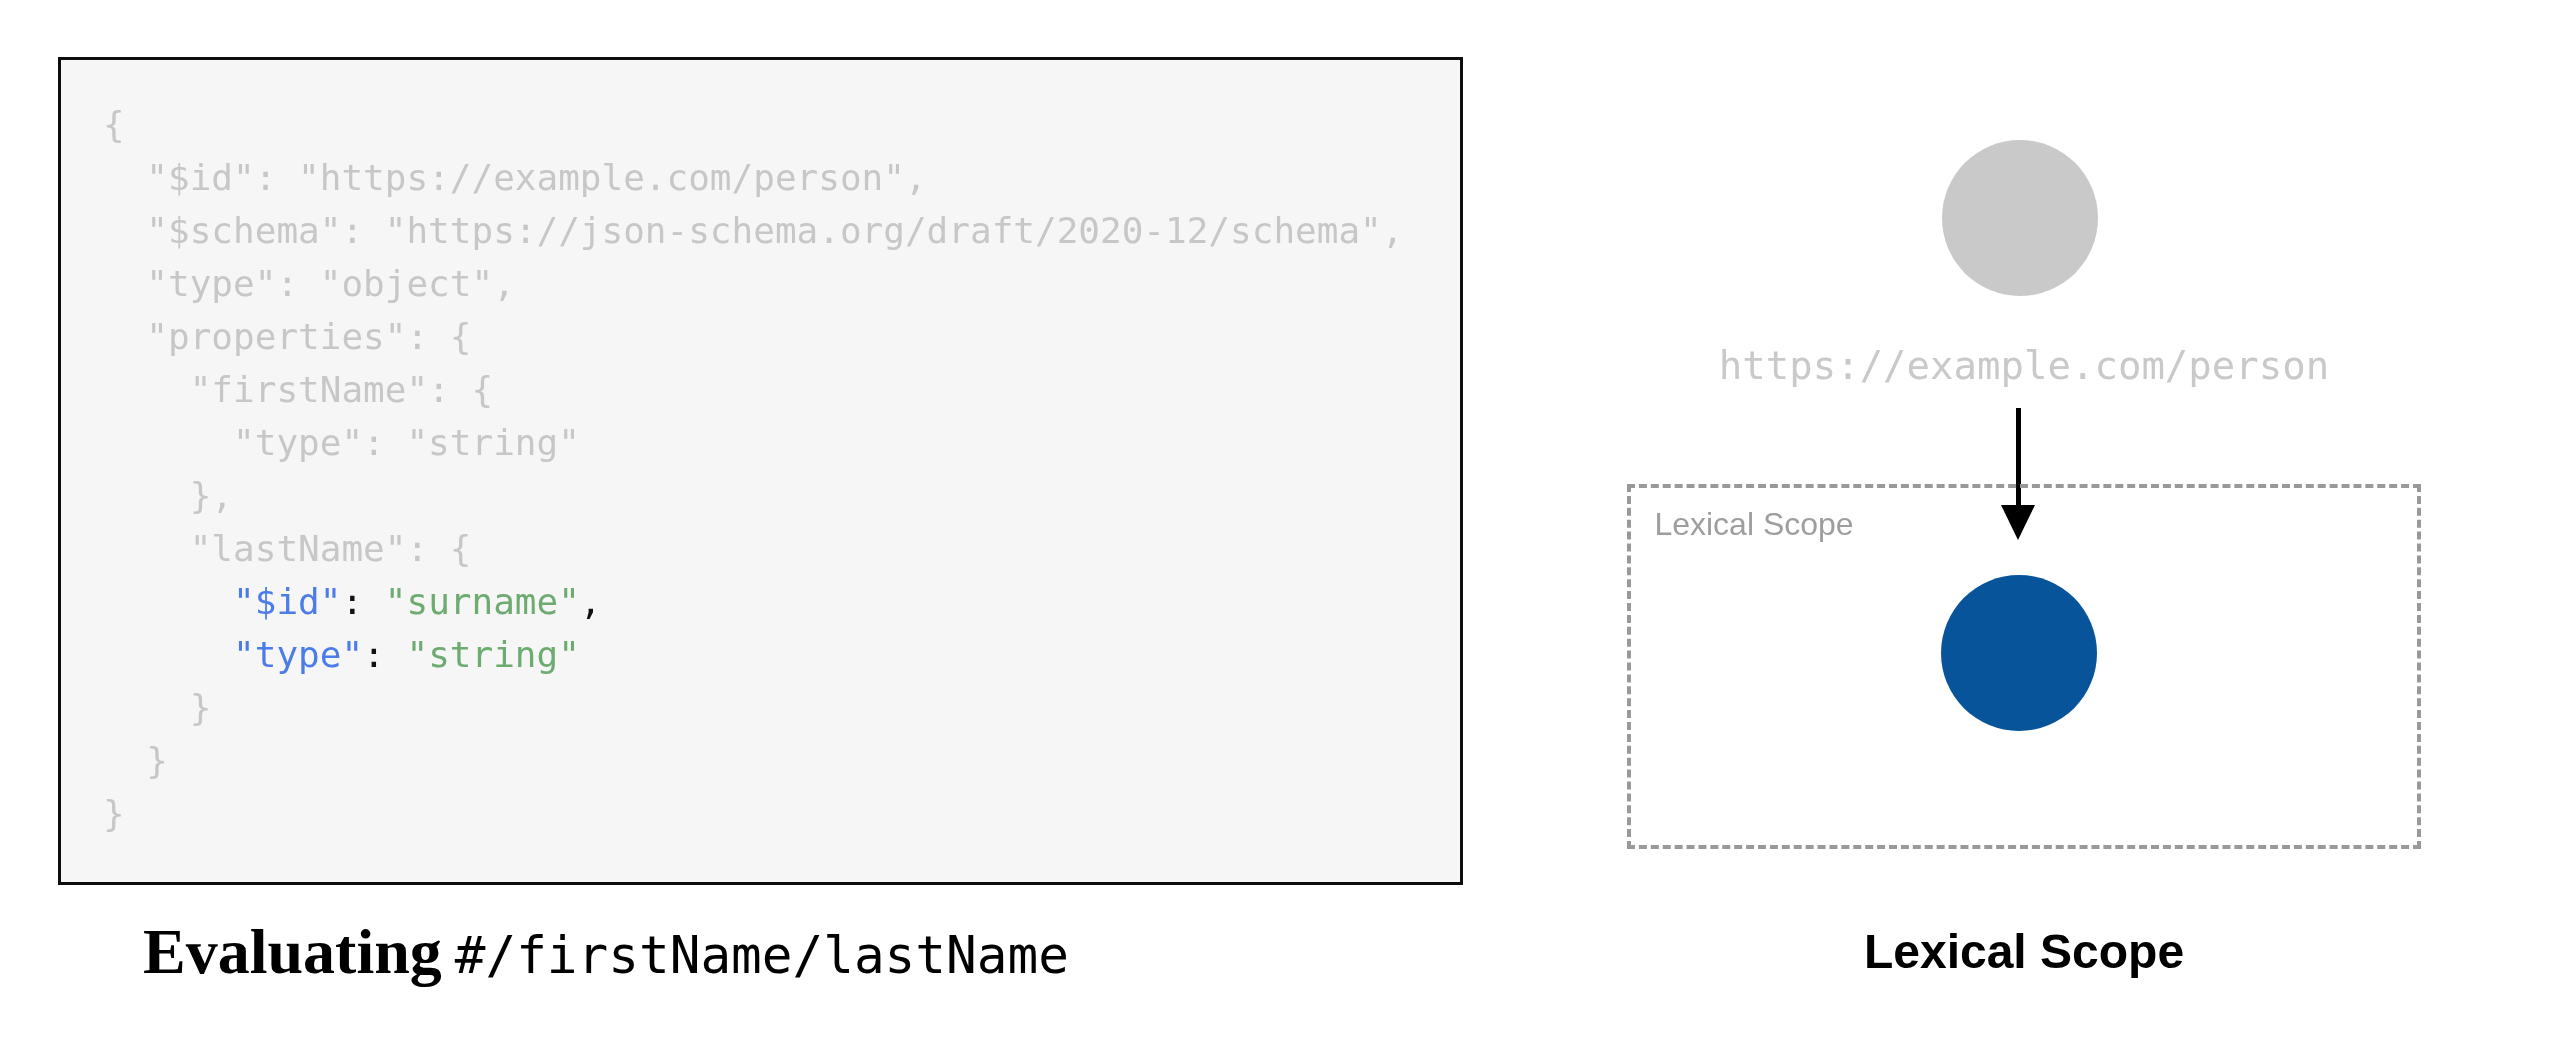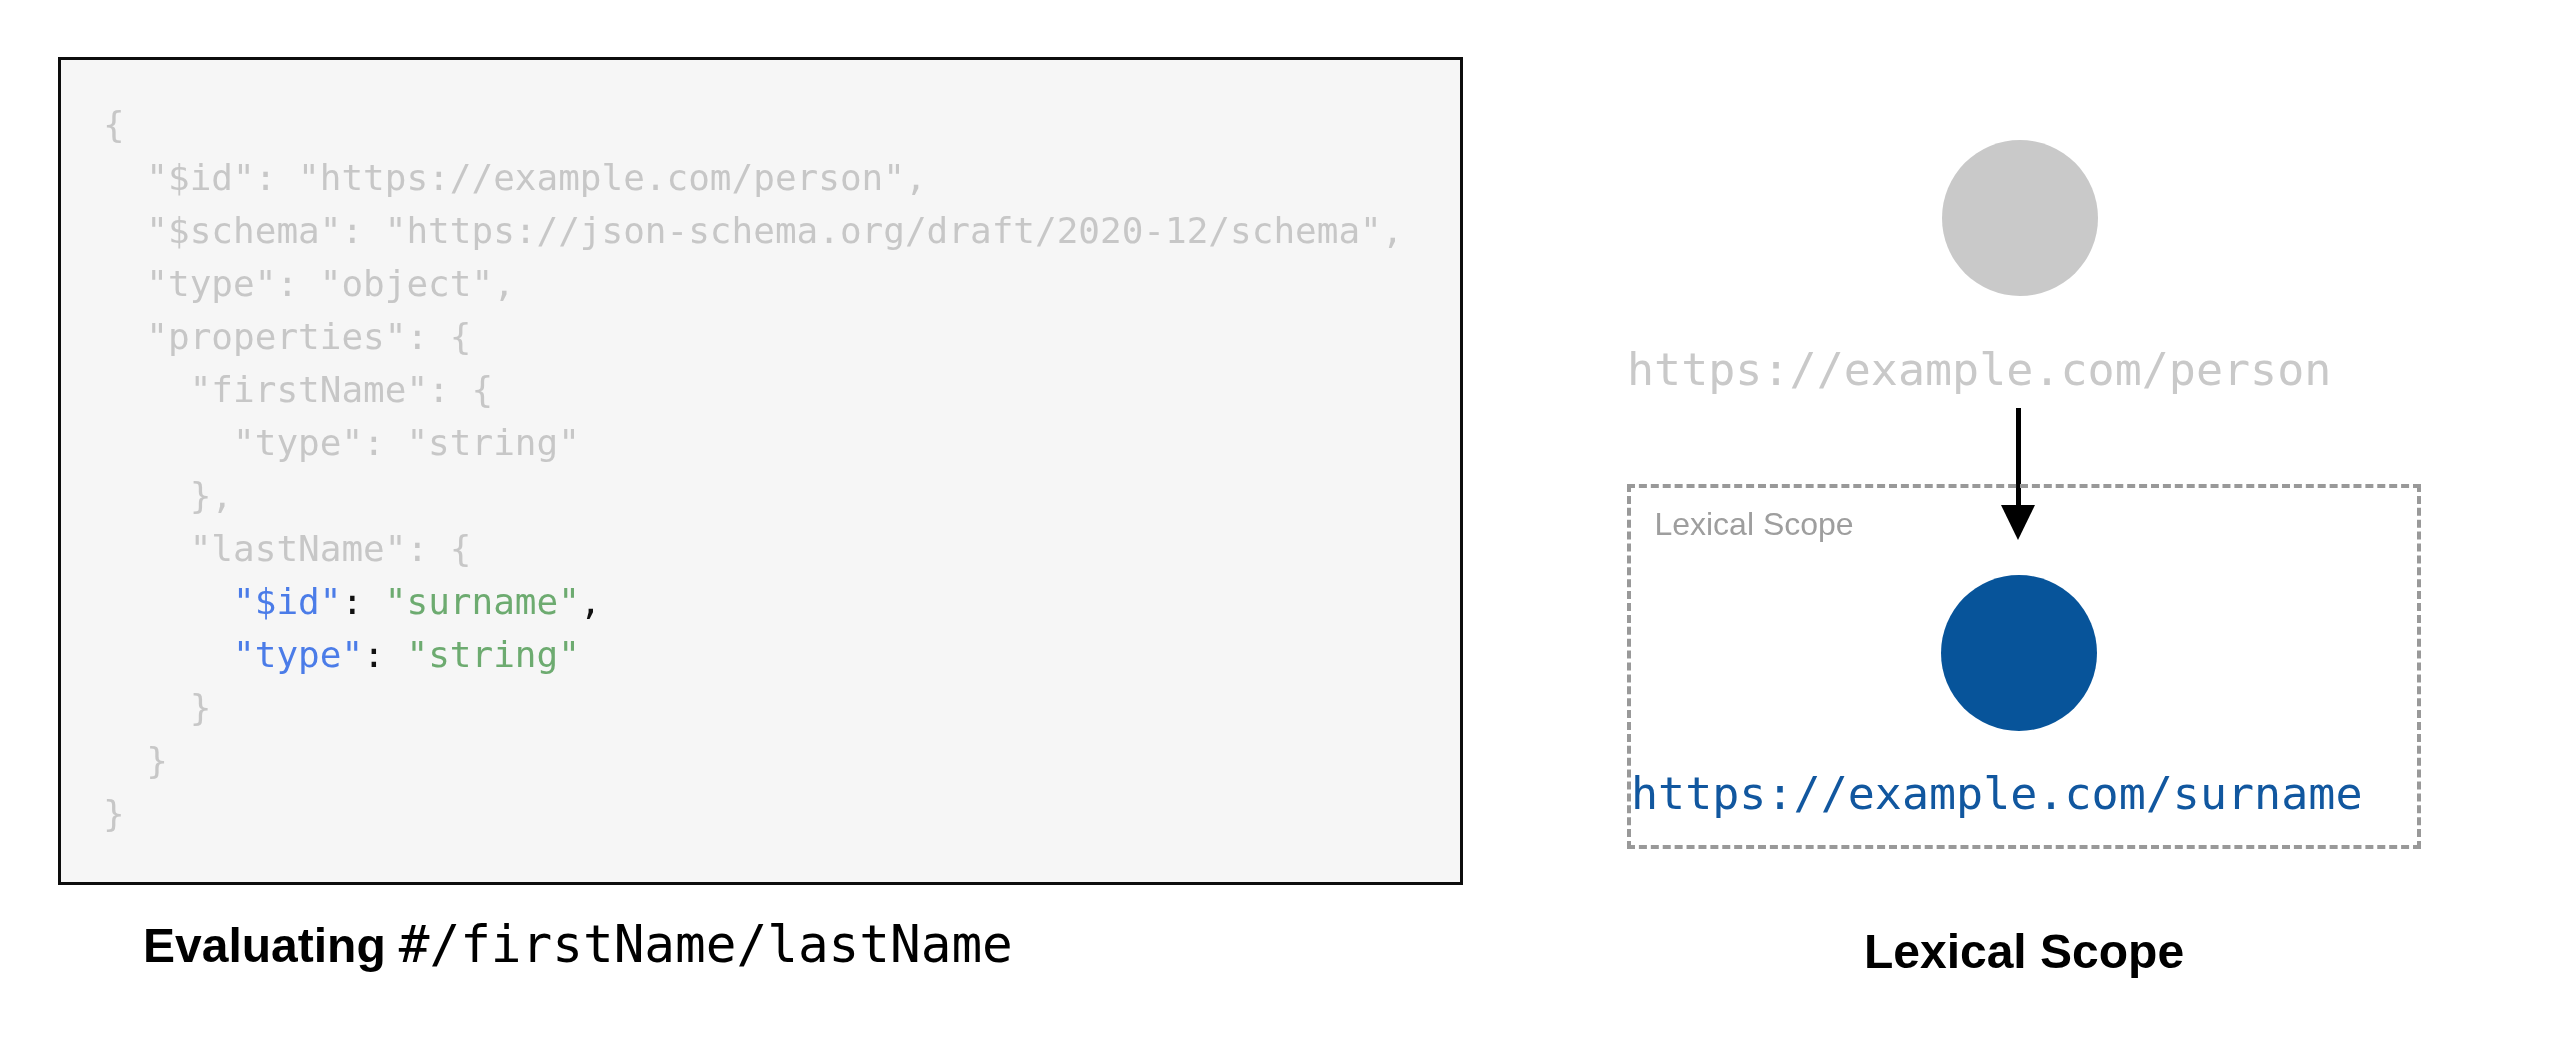--- a/index.html
+++ b/index.html
@@ -46,23 +46,23 @@
     position: absolute;
     left: 143px;
     top: 915px;
     height: 78px;
     display: flex;
     align-items: baseline;
     gap: 13px;
     color: #000000;
   }
   .cap-bold {
-    font-family: Liberation Sans, sans-serif;
+    font-family: Liberation Serif, serif;
     font-weight: 700;
-    font-size: 48px;
+    font-size: 64px;
   }
   .cap-mono {
     font-family: "DejaVu Sans Mono", monospace;
     font-size: 51px;
   }
   .caption-right {
     position: absolute;
     left: 1627px;
     top: 924px;
     width: 794px;
@@ -80,22 +80,22 @@
     height: 156px;
     border-radius: 50%;
   }
   .node-gray {
     left: 1942px;
     top: 140px;
     background: #c9c9c9;
   }
   .url {
     font-family: "DejaVu Sans Mono", monospace;
-    font-size: 45px;
-    text-align: left;
+    font-size: 39px;
+    text-align: center;
   }
   .url-gray {
     position: absolute;
     left: 1627px;
     top: 343px;
     width: 794px;
     color: #c9c9c9;
   }
   .arrow {
     position: absolute;
@@ -171,19 +171,18 @@
   <div class="url url-gray">https://example.com/person</div>
 
   <div class="arrow">
     <div class="shaft"></div>
     <div class="head"></div>
   </div>
 
   <div class="scope-box">
     <div class="scope-label">Lexical Scope</div>
     <div class="node node-blue"></div>
-    <div class="url url-blue">https://example.com/surname</div>
   </div>
 
   <div class="caption-right">Lexical Scope</div>
 
 </div>
 
 
 </body></html>

